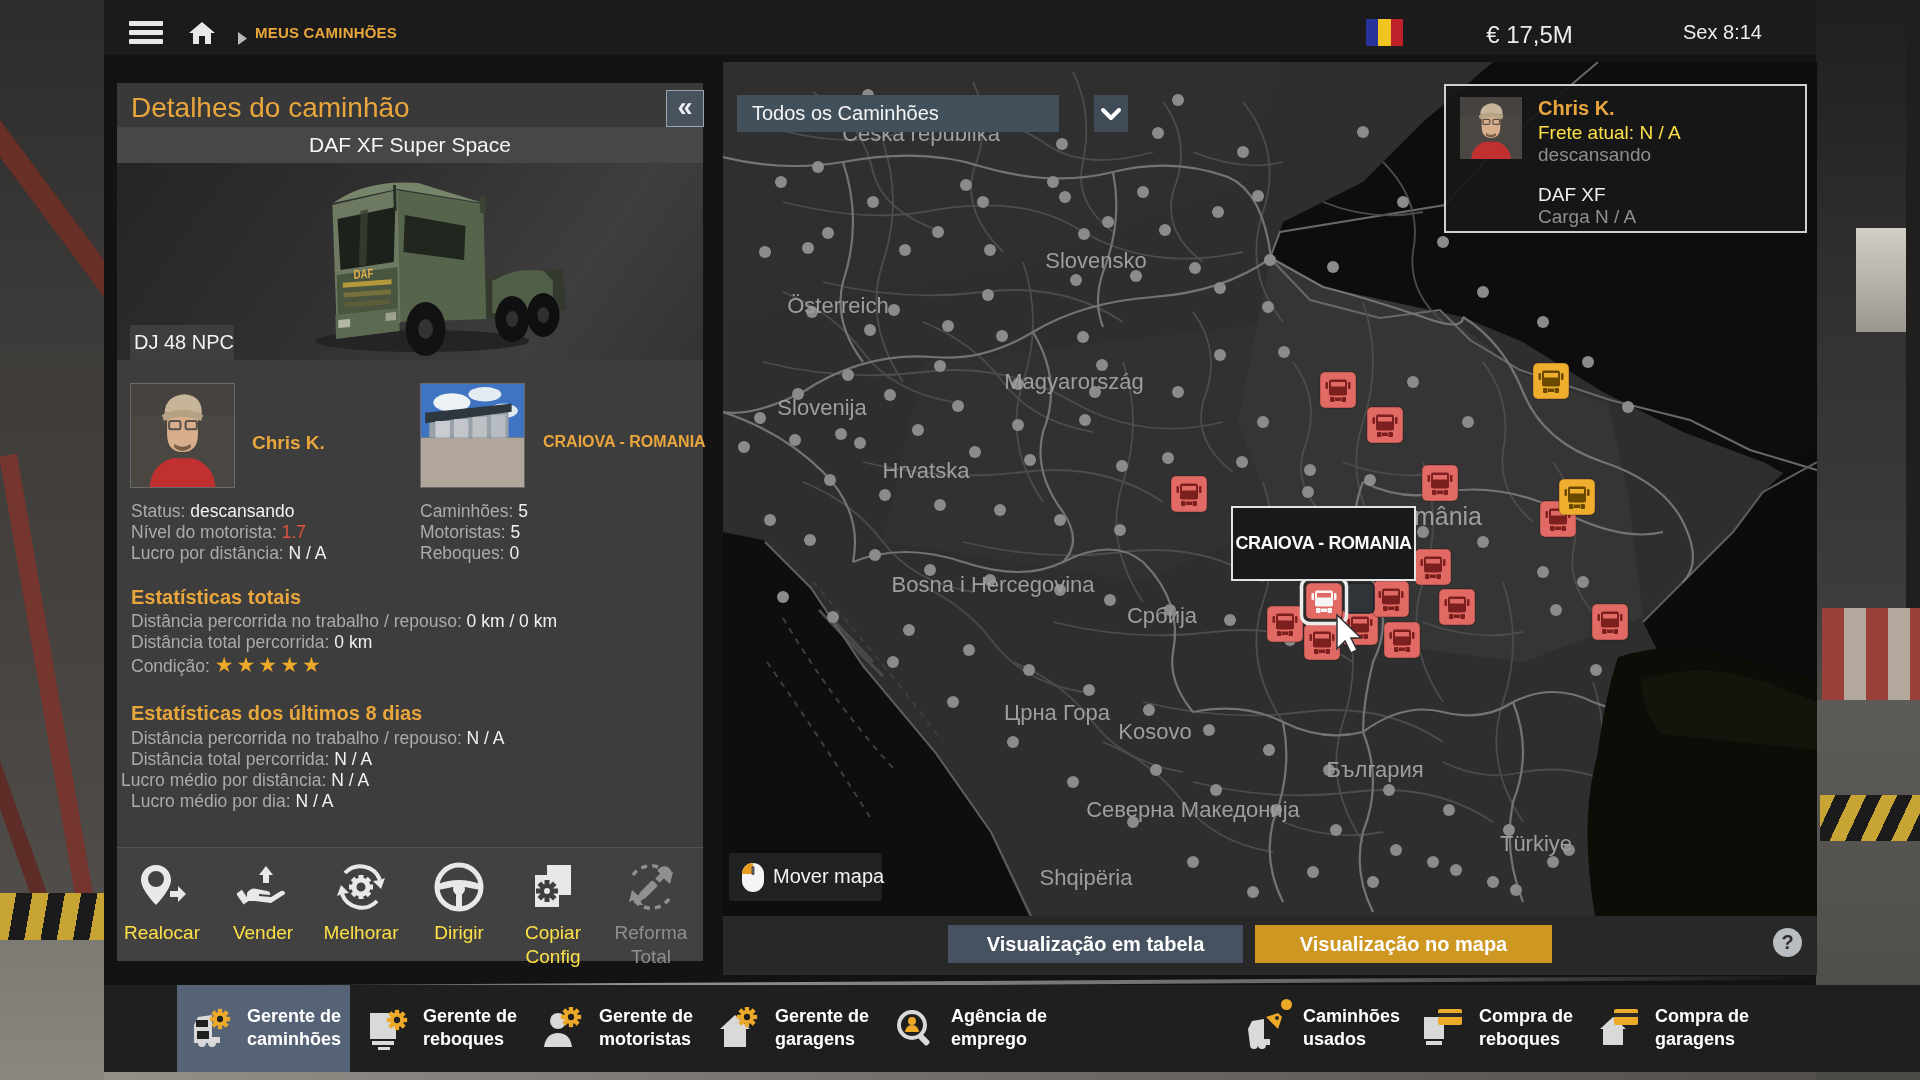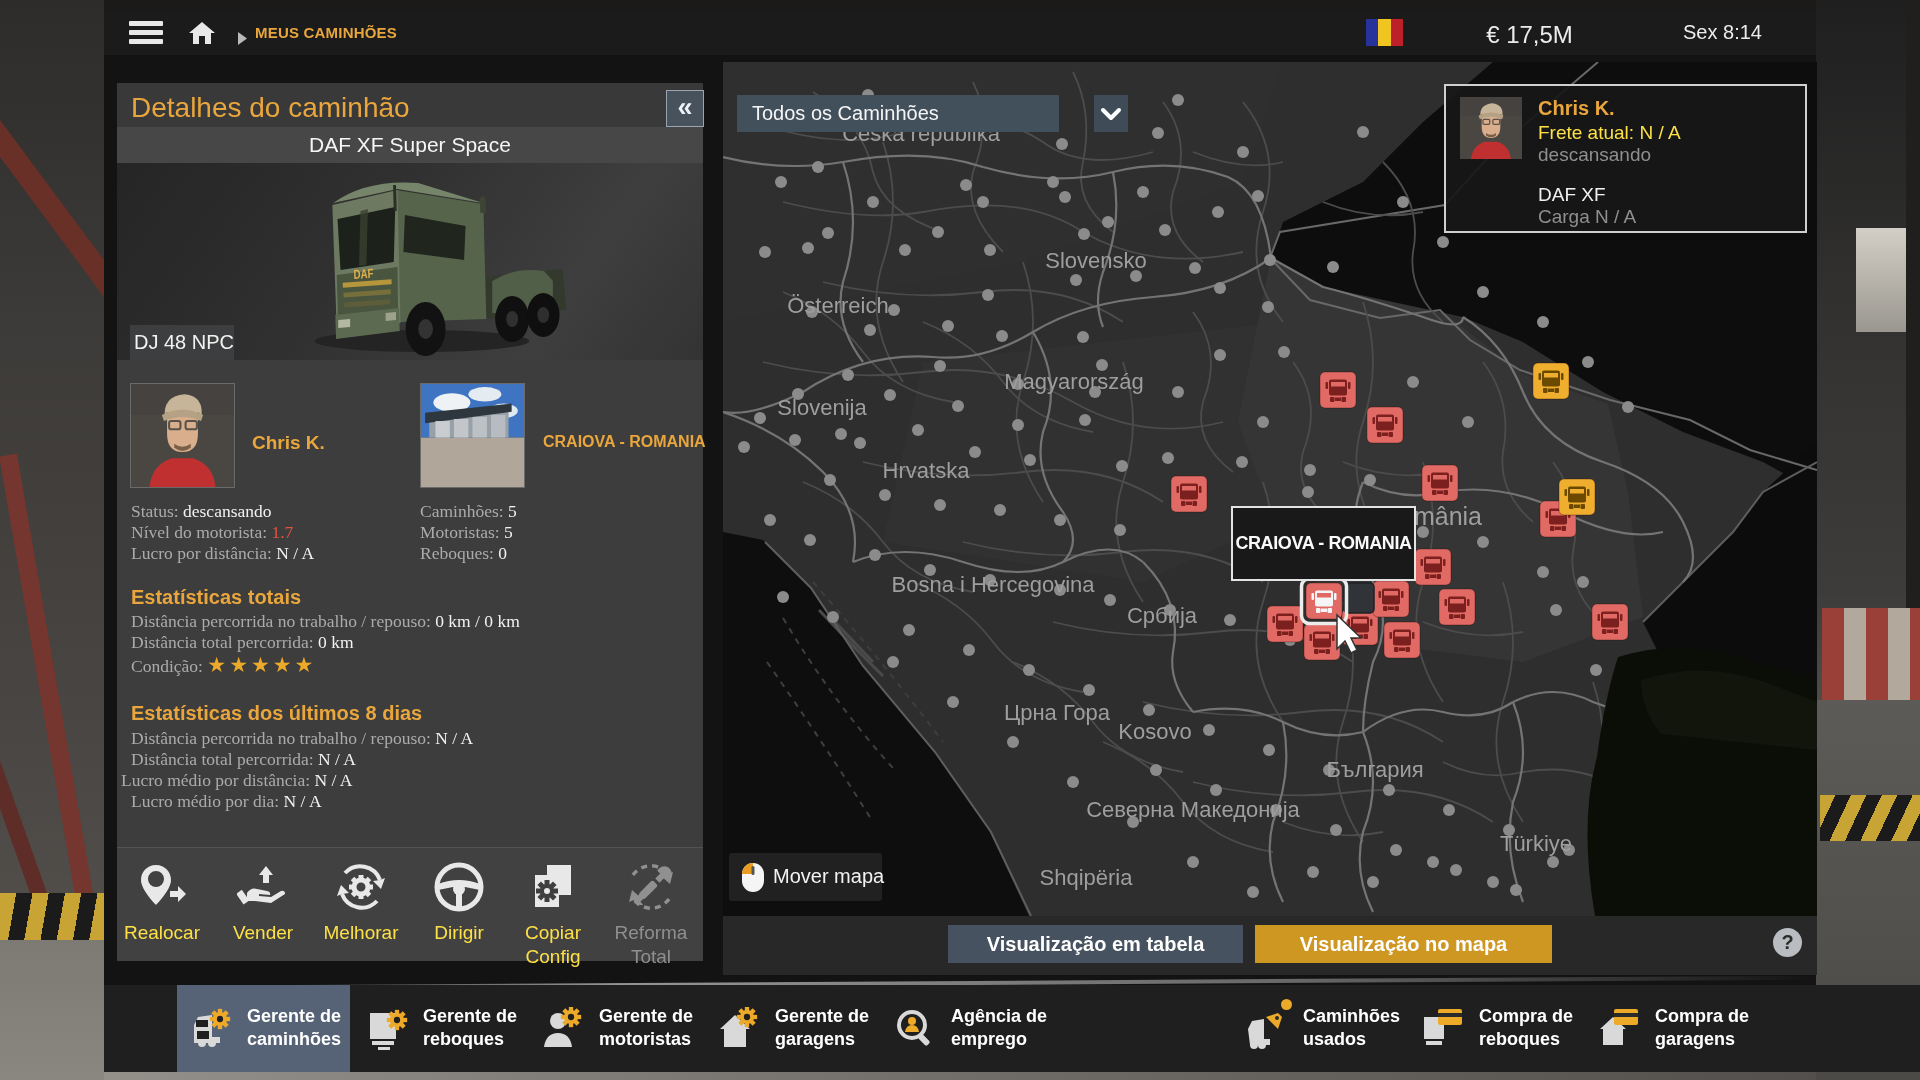--- a/index.html
+++ b/index.html
@@ -38,21 +38,21 @@
   
   #lpanel { left:117px; top:83px; width:586px; height:878px; background:#3d3d3d; }
   #lp-head { position:absolute; left:0; top:0; width:586px; height:44px; background:#393939; }
   #lp-head .t { position:absolute; left:14px; top:9px; font-size:28px; color:#e9a63c; }
   #collapse { position:absolute; left:549px; top:7px; width:38px; height:37px; background:#47525d; border:1px solid #98a5b2; color:#eef2f6; text-align:center; line-height:32px; font-size:27px; font-weight:bold; }
   #lp-title { position:absolute; left:0; top:44px; width:586px; height:36px; background:#474747; color:#f5f5f5; font-size:21px; text-align:center; line-height:36px; }
   #truckarea { position:absolute; left:0; top:80px; width:586px; height:197px; background:linear-gradient(125deg,#252525 0%,#303030 40%,#3e3e3e 75%,#333 100%); overflow:hidden; }
   #plate { position:absolute; left:13px; top:162px; width:104px; height:35px; background:#3d3e3f; color:#f2f2f2; font-size:20px; text-align:right; line-height:35px; }
   .pimg { position:absolute; width:105px; height:105px; border:1px solid #6a6a6a; }
   .oname { position:absolute; font-size:19px; font-weight:bold; color:#e9a63c; white-space:nowrap; }
-  .stat { position:absolute; font-size:17.5px; color:#ababab; white-space:nowrap;font-family:Liberation Serif, serif; }
+  .stat { position:absolute; font-size:17.5px; color:#ababab; white-space:nowrap; }
   .stat b { color:#f2f2f2; font-weight:normal; }
   .stat .red { color:#e0543f; }
   .shead { position:absolute; font-size:20px; font-weight:bold; color:#e9a63c; }
   .star { color:#eda928; font-size:21px; letter-spacing:3px; }
   #btnrow { position:absolute; left:0; top:764px; width:586px; height:114px; background:#414141; border-top:1px solid #535353; }
   .pbtn { position:absolute; top:8px; width:96px; text-align:center; color:#fde047; }
   .pbtn .ic { height:62px; display:flex; align-items:center; justify-content:center; }
   .pbtn .lb { font-size:19px; line-height:24px; margin-top:3px; }
   .pbtn.dis { color:#8f8f8f; }
 

